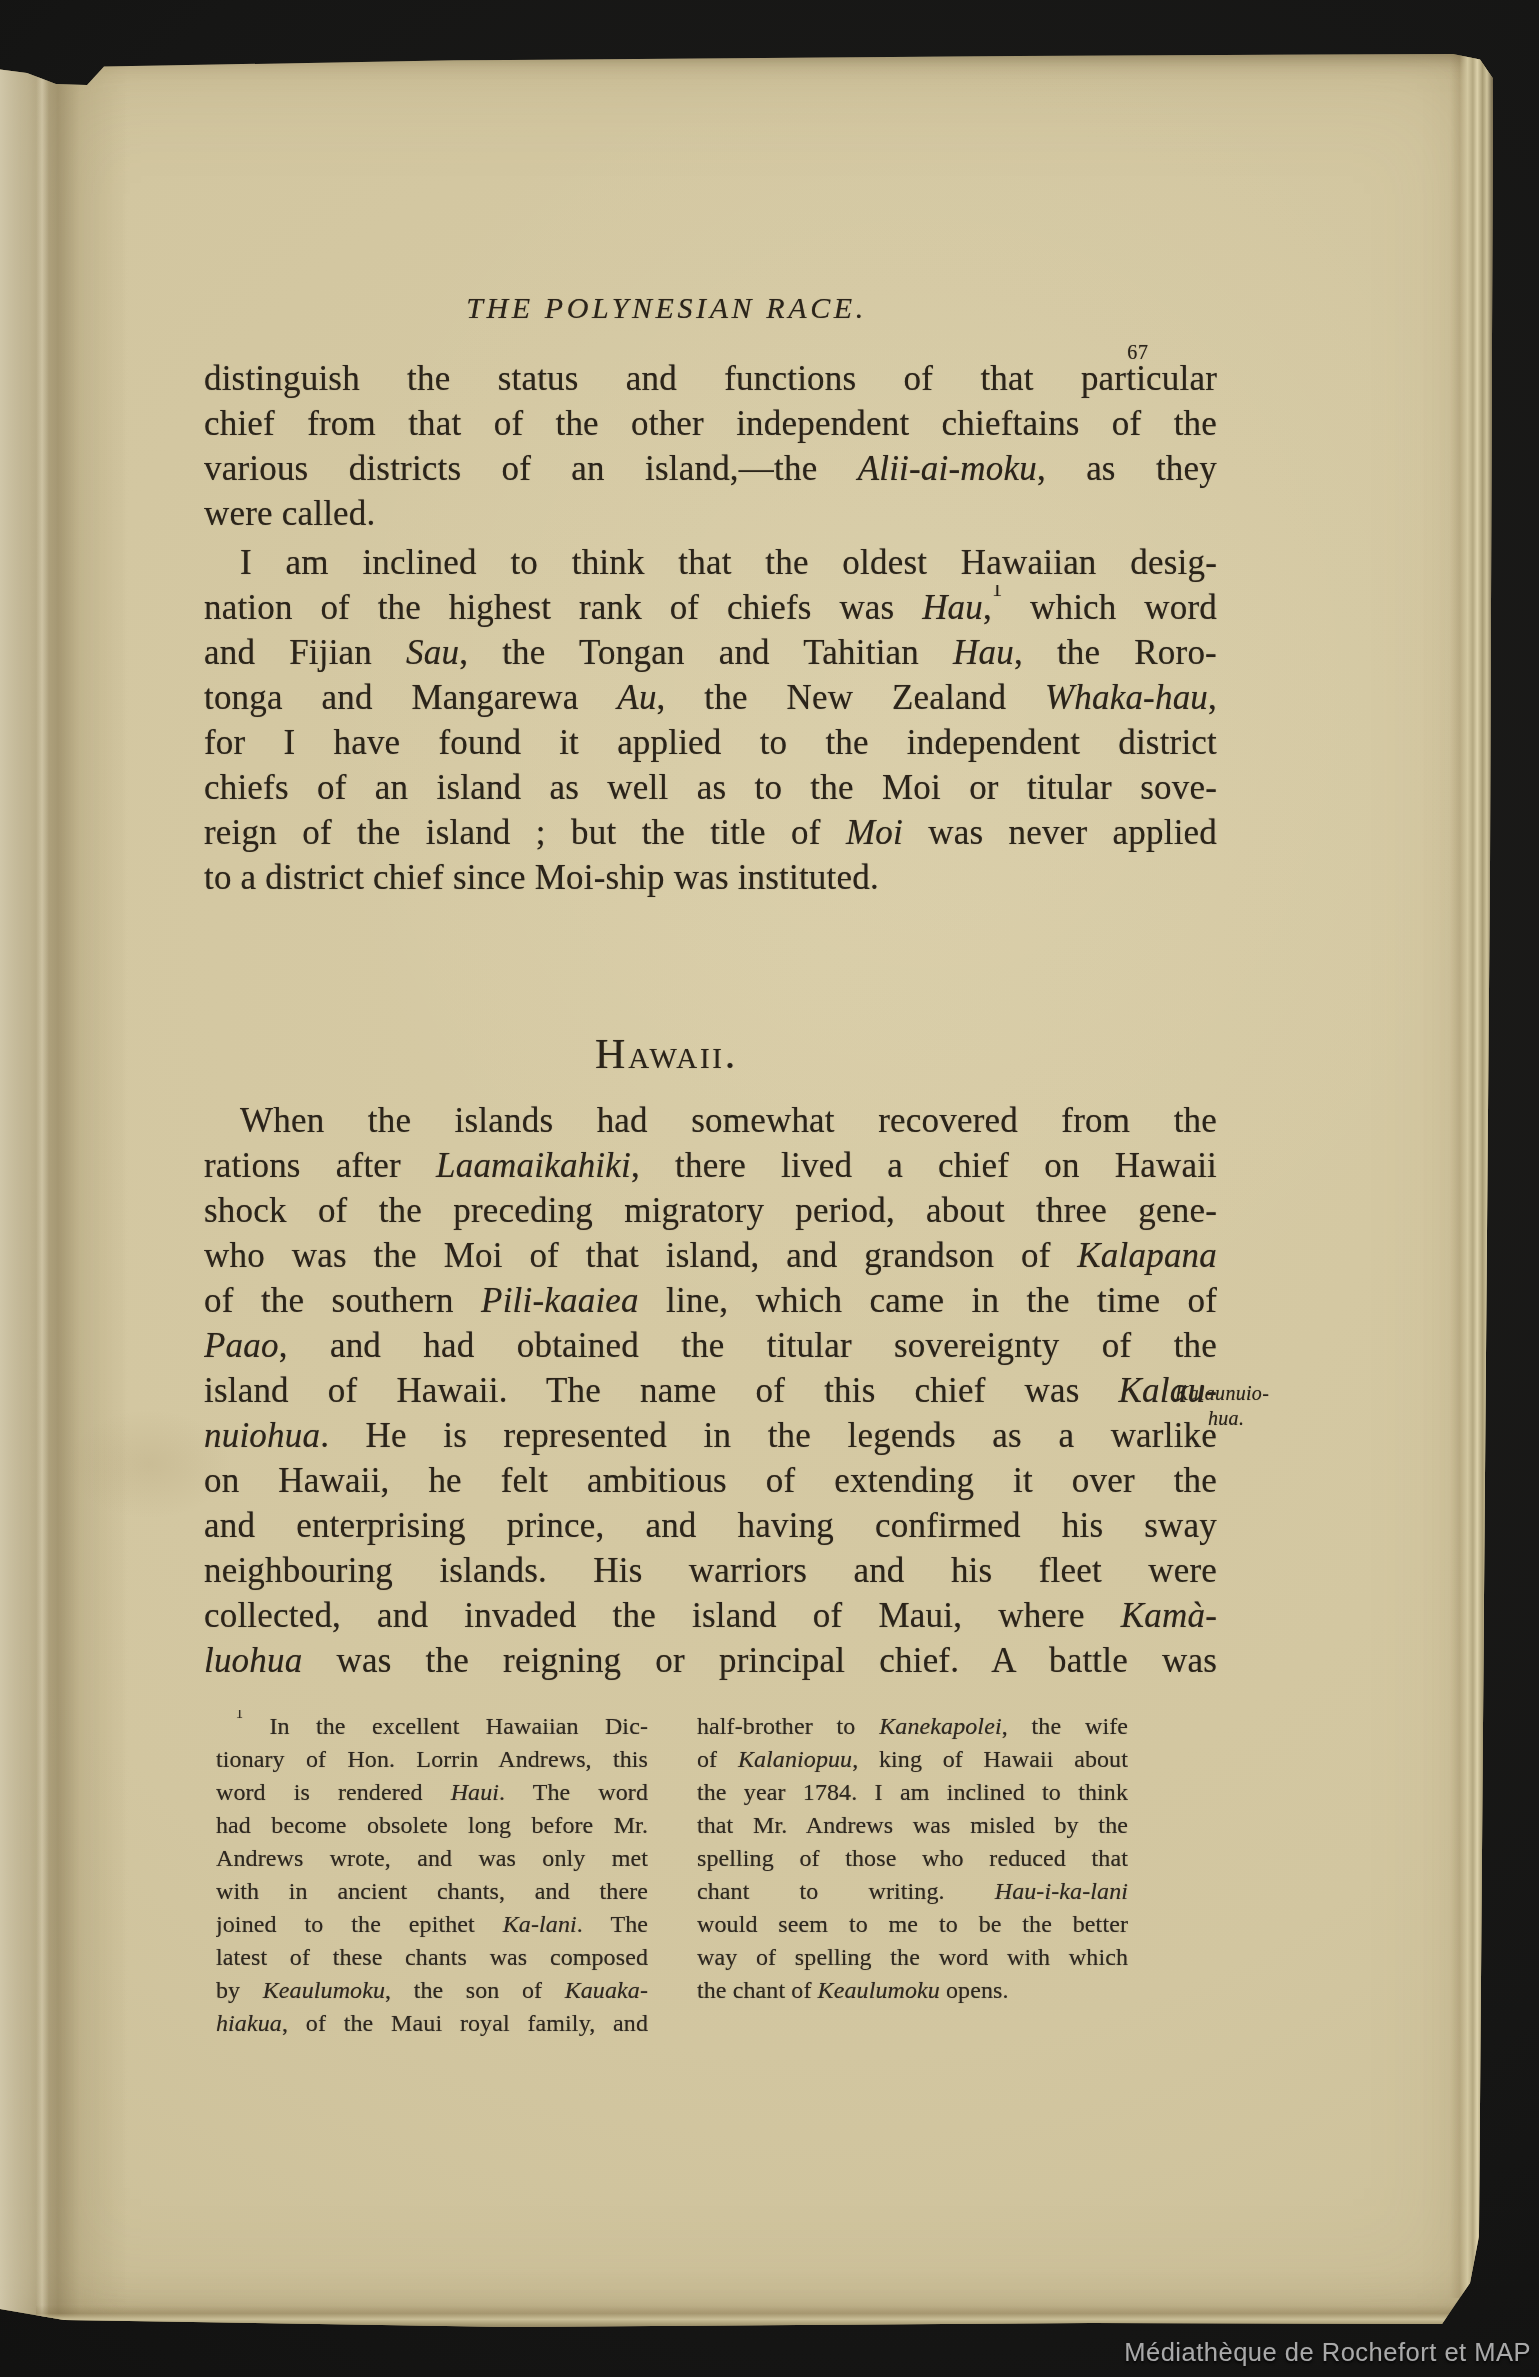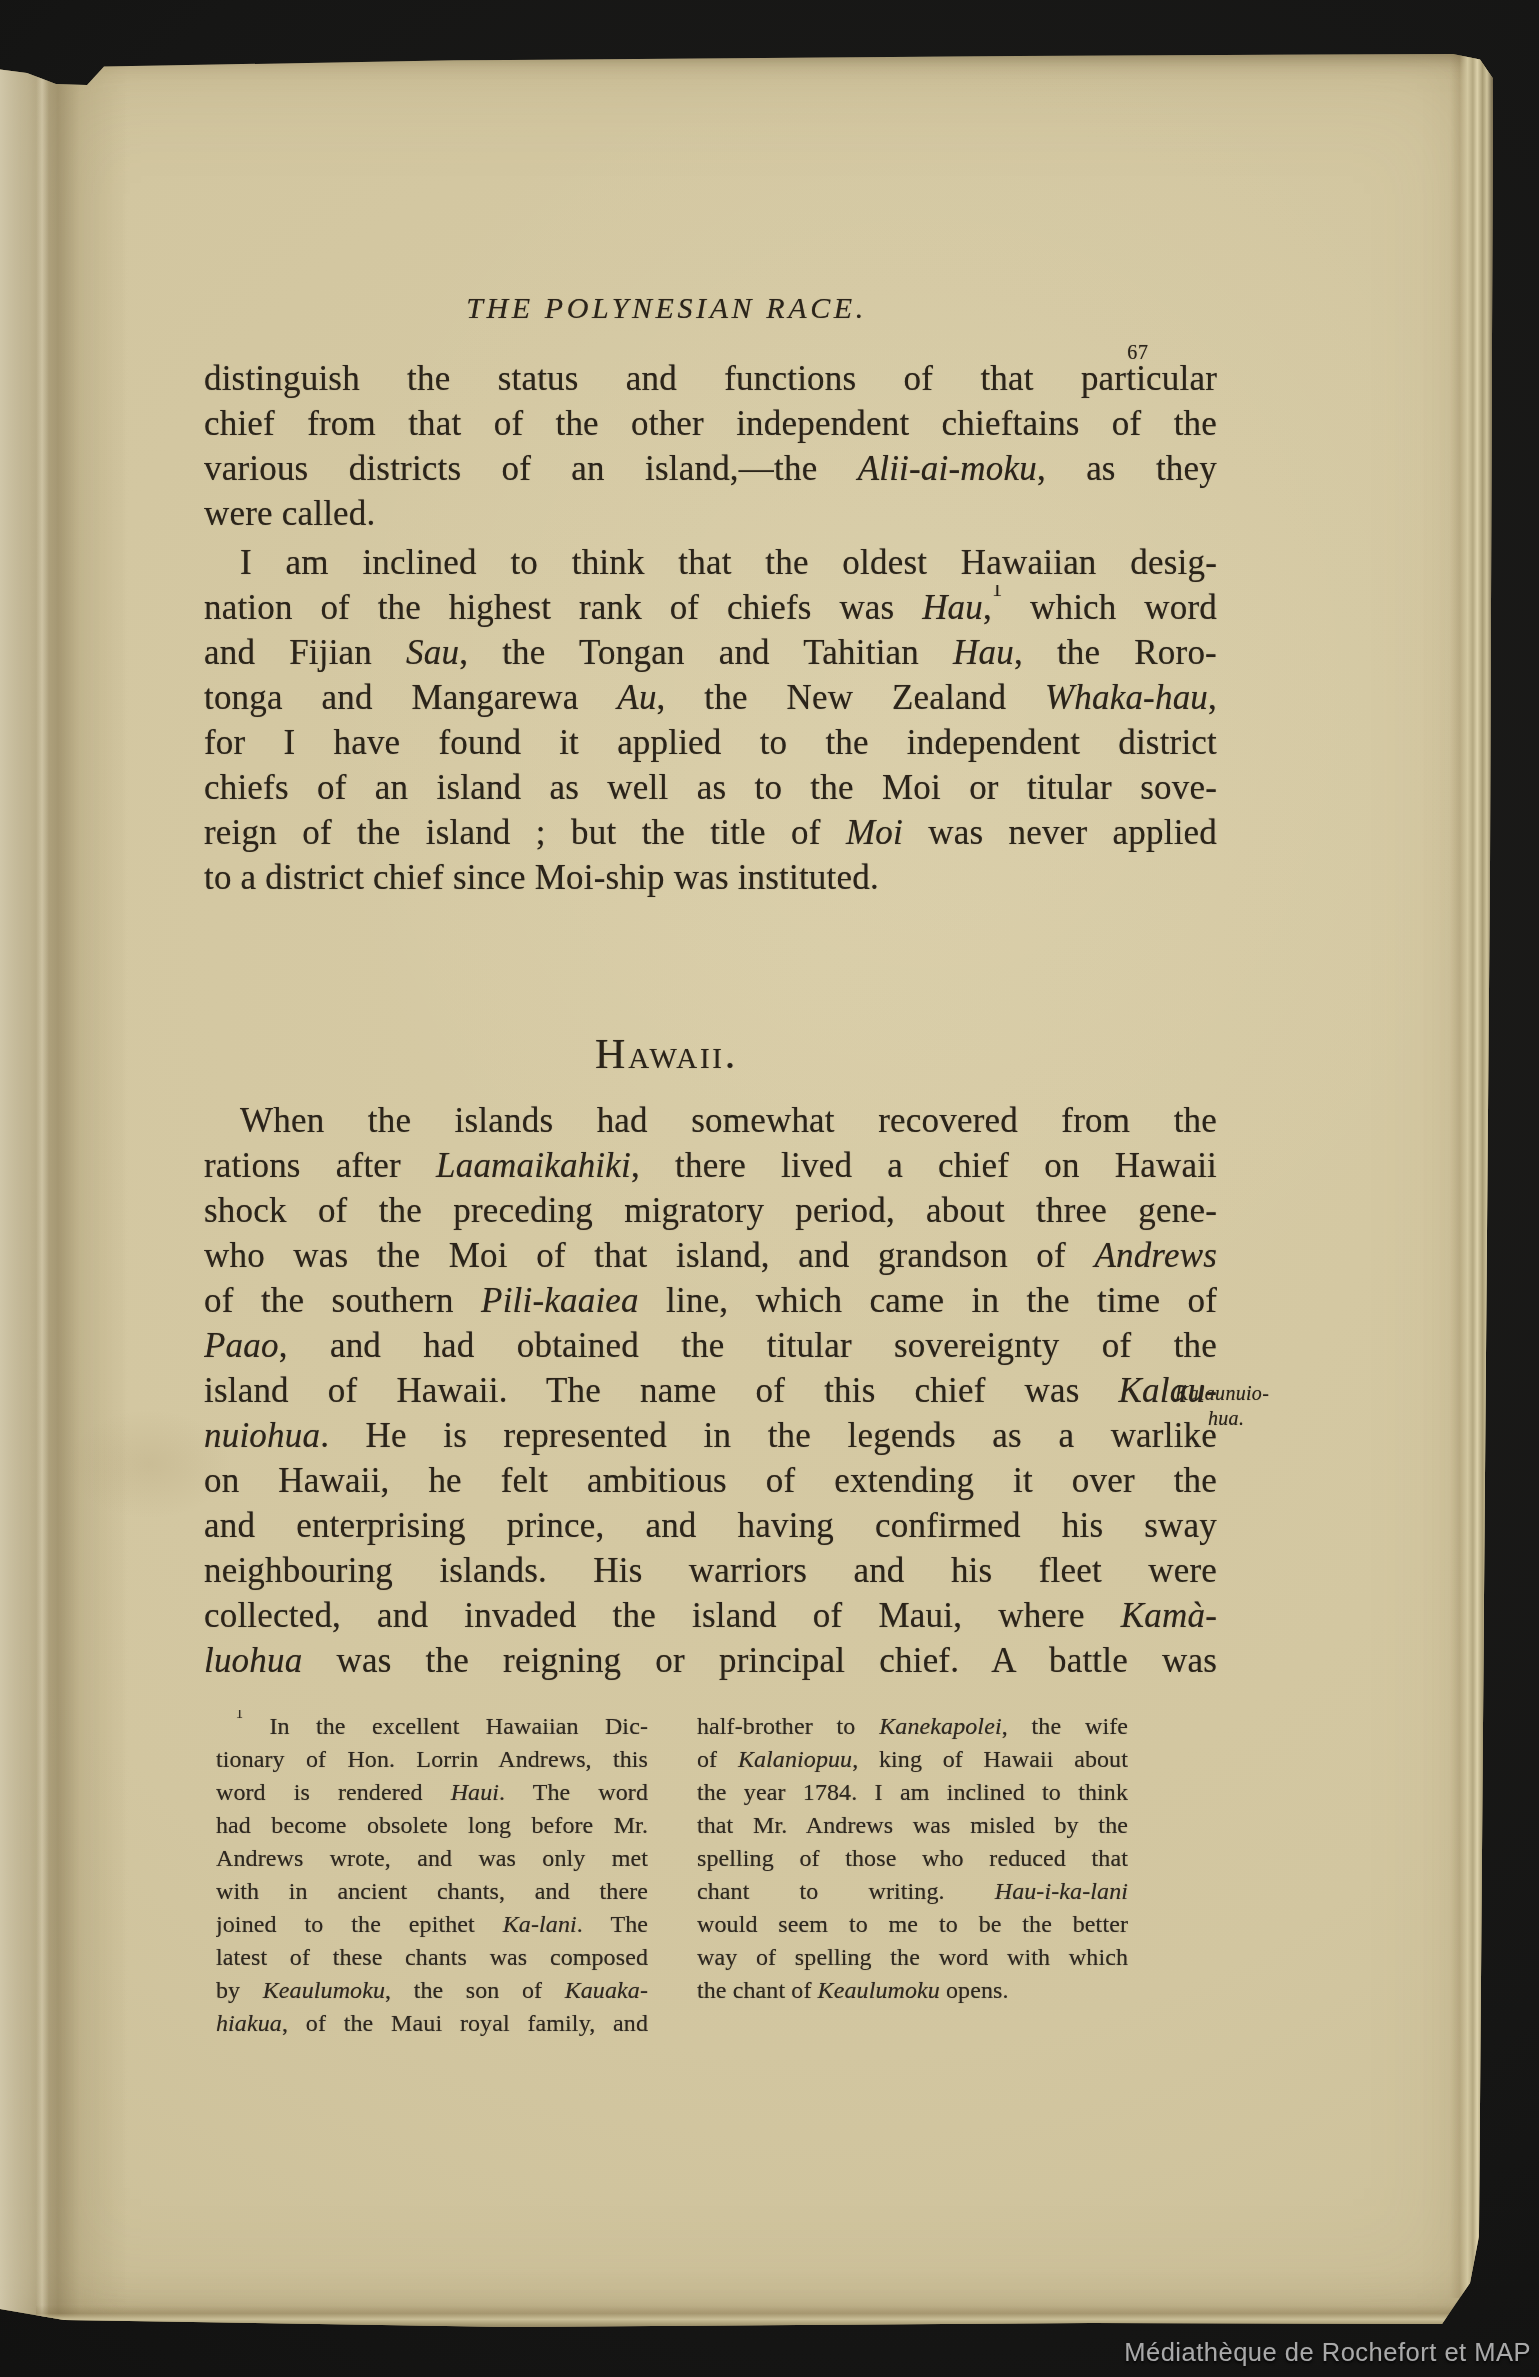--- a/index.html
+++ b/index.html
@@ -102,21 +102,21 @@
         <div class="tline">reign of the island ; but the title of <i>Moi</i> was never applied</div>
         <div class="tline last">to a district chief since Moi-ship was instituted.</div>
       </div>
 
     <div class="section-heading ink">Hawaii.</div>
 
     <div class="para p3 indent ink">
         <div class="tline">When the islands had somewhat recovered from the</div>
         <div class="tline">rations after <i>Laamaikahiki</i>, there lived a chief on Hawaii</div>
         <div class="tline">shock of the preceding migratory period, about three gene-</div>
-        <div class="tline">who was the Moi of that island, and grandson of <i>Andrews</i></div>
+        <div class="tline">who was the Moi of that island, and grandson of <i>Kalapana</i></div>
         <div class="tline">of the southern <i>Pili-kaaiea</i> line, which came in the time of</div>
         <div class="tline"><i>Paao</i>, and had obtained the titular sovereignty of the</div>
         <div class="tline">island of Hawaii.  The name of this chief was <i>Kalau-</i></div>
         <div class="tline"><i>nuiohua</i>.  He is represented in the legends as a warlike</div>
         <div class="tline">on Hawaii, he felt ambitious of extending it over the</div>
         <div class="tline">and enterprising prince, and having confirmed his sway</div>
         <div class="tline">neighbouring islands.  His warriors and his fleet were</div>
         <div class="tline">collected, and invaded the island of Maui, where <i>Kamà-</i></div>
         <div class="tline"><i>luohua</i> was the reigning or principal chief.  A battle was</div>
       </div>

